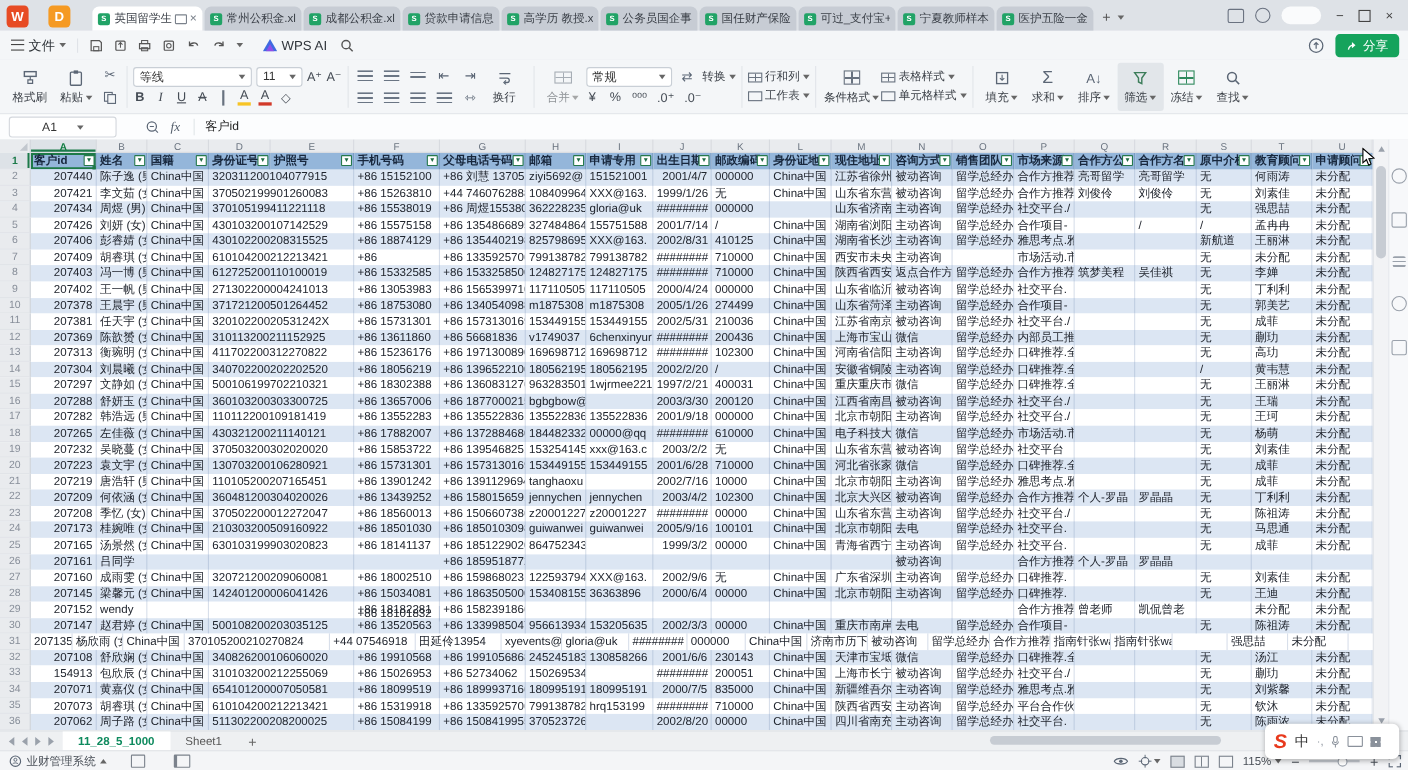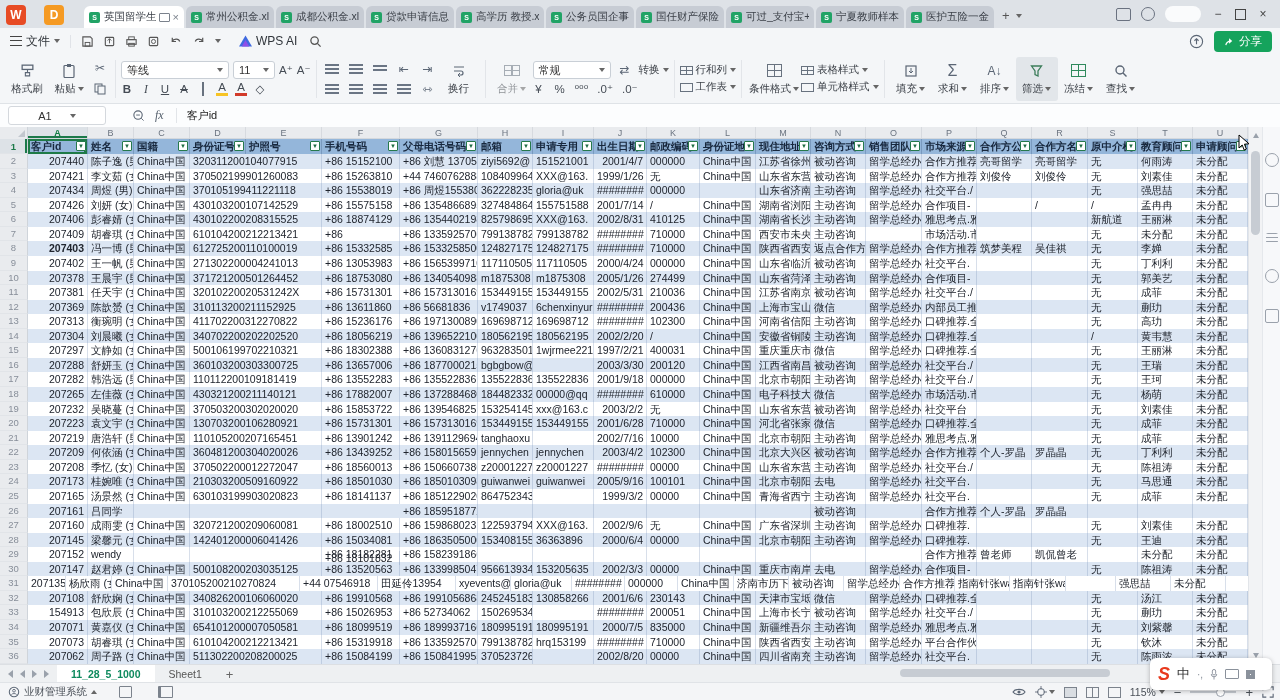--- a/index.html
+++ b/index.html
@@ -691,21 +691,21 @@
           <div class="cell c14" style="width: 56px;"></div>
           <div class="cell c15" style="width: 55px;">市场活动.市</div>
           <div class="cell c16" style="width: 55px;"></div>
           <div class="cell c17" style="width: 56px;"></div>
           <div class="cell c18" style="width: 50px;">无</div>
           <div class="cell c19" style="width: 55px;">未分配</div>
           <div class="cell c20" style="width: 55px;">未分配</div>
         </div>
         <div class="row">
           <div class="rn">8</div>
-          <div class="cell c0 ar" style="width: 60px; font-weight: bold;">207403</div>
+          <div class="cell c0 ar" style="width: 60px;">207403</div>
           <div class="cell c1" style="width: 46px;">冯一博 (男</div>
           <div class="cell c2" style="width: 56px;">China中国</div>
           <div class="cell c3" style="width: 56px;">612725200110100019</div>
           <div class="cell c4" style="width: 76px;"></div>
           <div class="cell c5" style="width: 78px;">+86 15332585</div>
           <div class="cell c6" style="width: 78px;">+86 1533258500</div>
           <div class="cell c7" style="width: 55px;">124827175</div>
           <div class="cell c8" style="width: 61px;">124827175</div>
           <div class="cell c9 ar" style="width: 53px;">########</div>
           <div class="cell c10" style="width: 53px;">710000</div>

